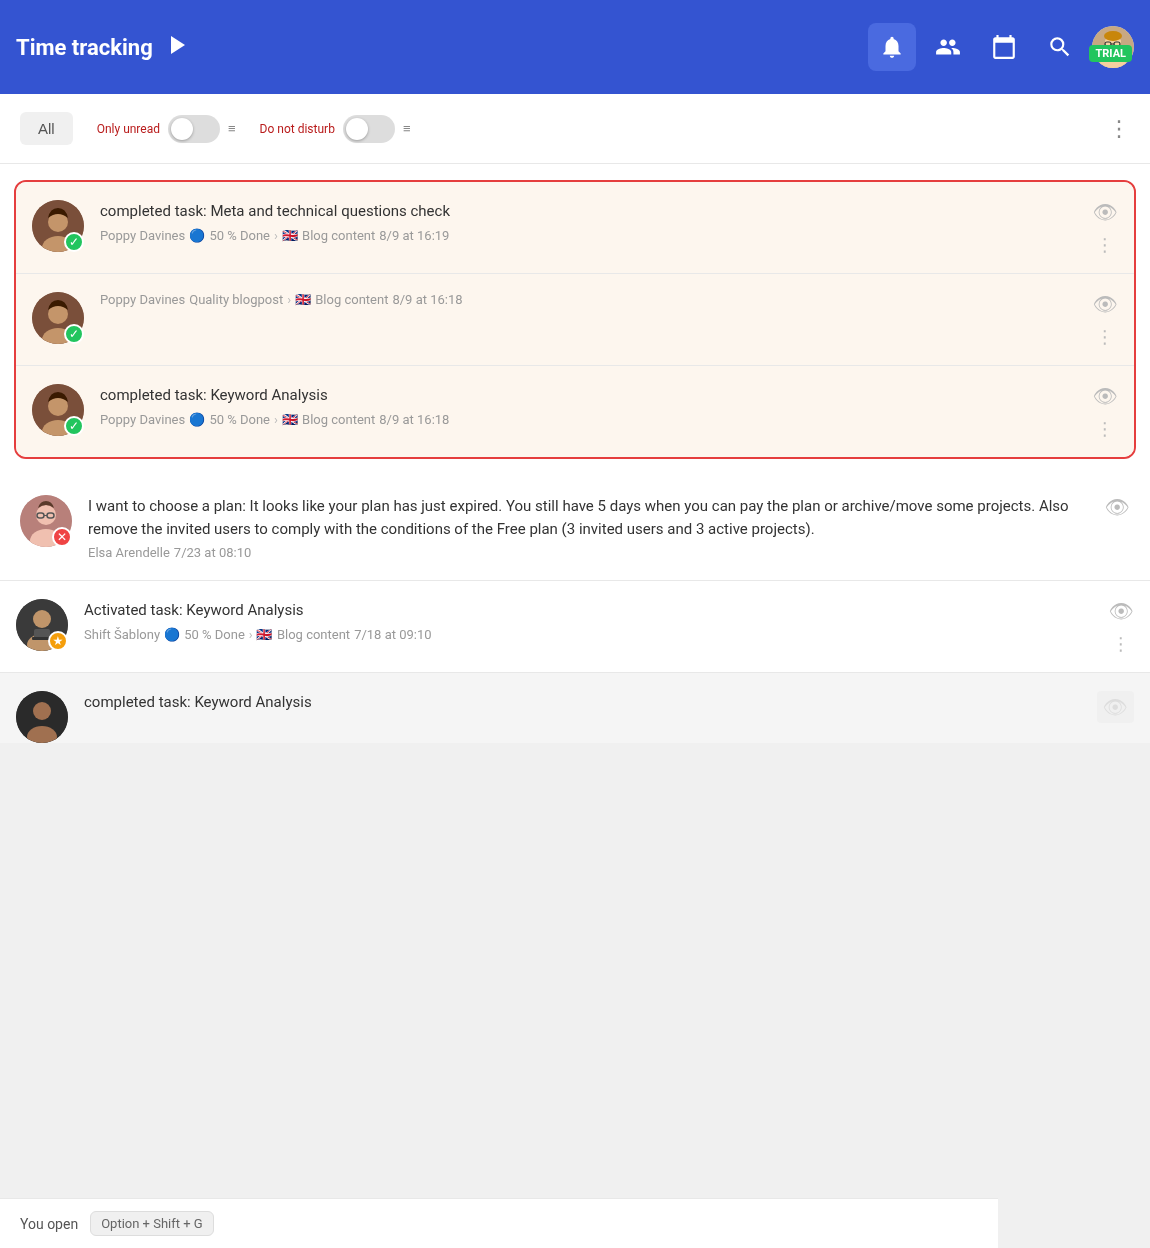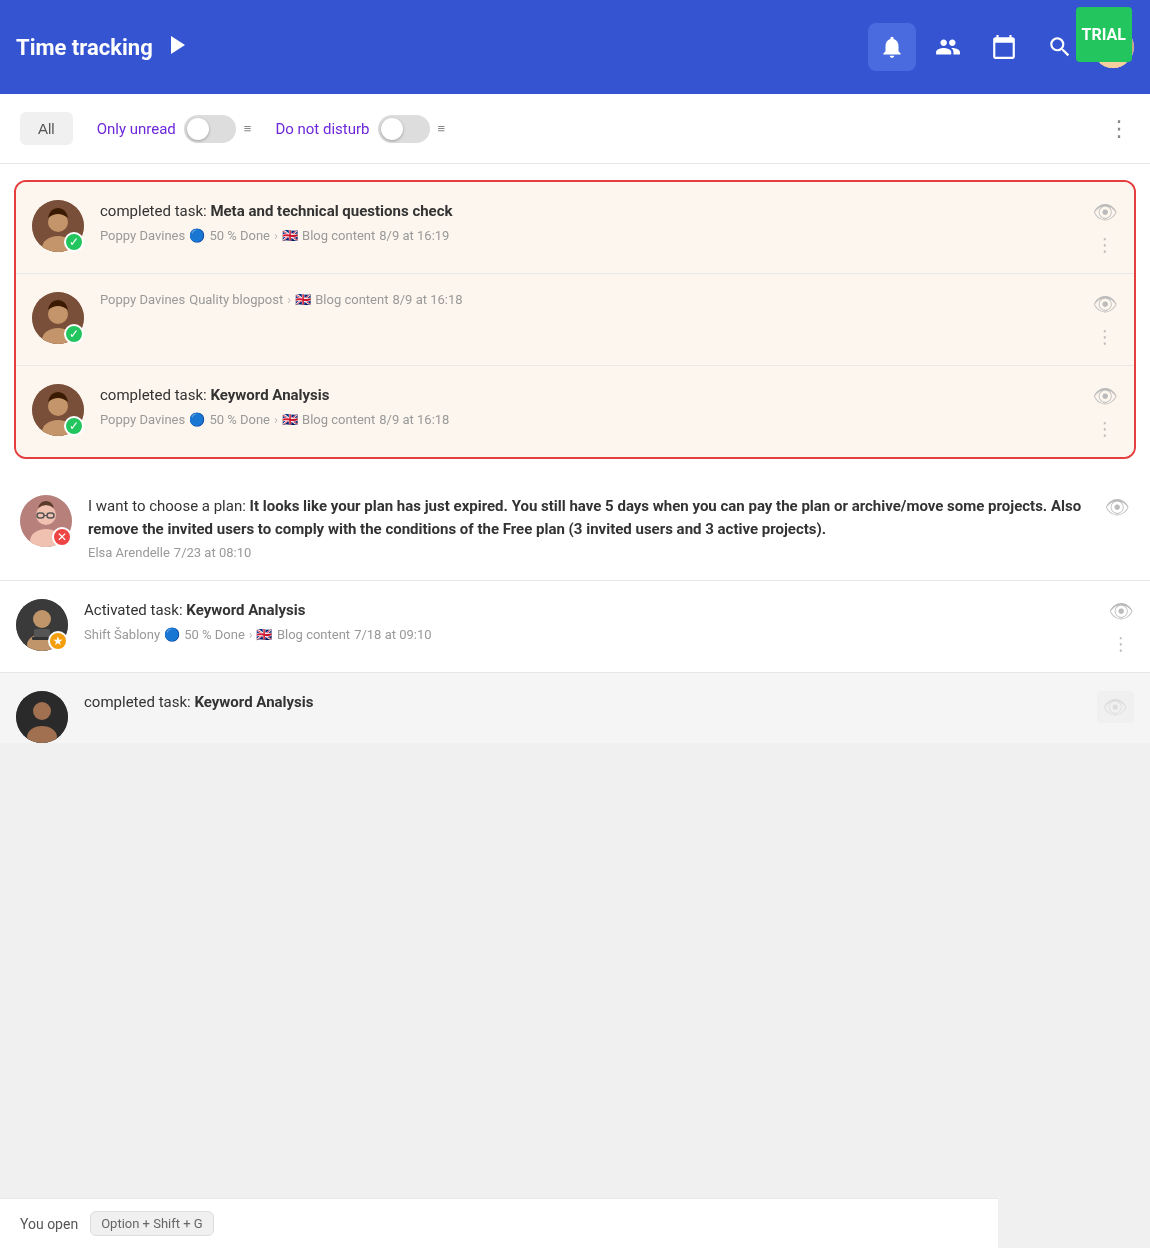--- a/index.html
+++ b/index.html
@@ -51,23 +51,23 @@
       background: #4a6ae0;
     }
     .header-icon-btn svg {
       width: 26px;
       height: 26px;
       fill: white;
     }
     .trial-badge {
       background: #22c55e;
       color: white;
-      font-size: 16px;
+      font-size: 11px;
       font-weight: 700;
-      padding: 18px 6px;
+      padding: 2px 6px;
       border-radius: 4px;
       position: absolute;
       bottom: 6px;
       right: 2px;
     }
     .avatar-header {
       width: 42px;
       height: 42px;
       border-radius: 50%;
       background: #ccc;
@@ -103,22 +103,22 @@
       background: #f0f0f0;
       border: none;
       border-radius: 6px;
       padding: 8px 18px;
       font-size: 15px;
       color: #555;
       cursor: pointer;
       font-weight: 500;
     }
     .filter-label {
-      font-size: 15px;
-      color: #6d28d9;
+      font-size: 12px;
+      color: #b91c1c;
     }
     .toggle-switch {
       width: 52px;
       height: 28px;
       background: #ddd;
       border-radius: 14px;
       position: relative;
       cursor: pointer;
       display: flex;
       align-items: center;
@@ -216,21 +216,21 @@
       flex: 1;
       min-width: 0;
     }
     .notification-text {
       font-size: 15px;
       color: #333;
       line-height: 1.5;
       margin-bottom: 5px;
     }
     .notification-text .bold {
-      font-weight: 700;
+      font-weight: 400;
     }
     .notification-meta {
       font-size: 13px;
       color: #999;
       display: flex;
       align-items: center;
       gap: 4px;
       flex-wrap: wrap;
     }
     .notification-meta .arrow {

